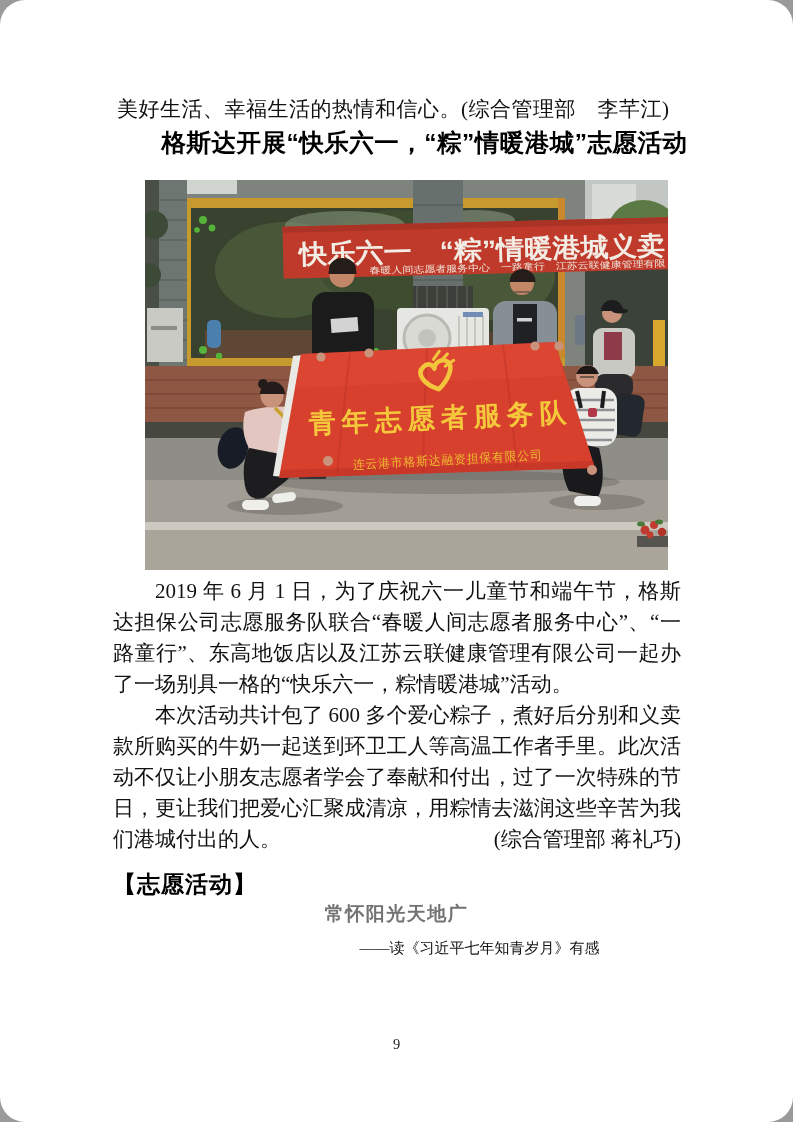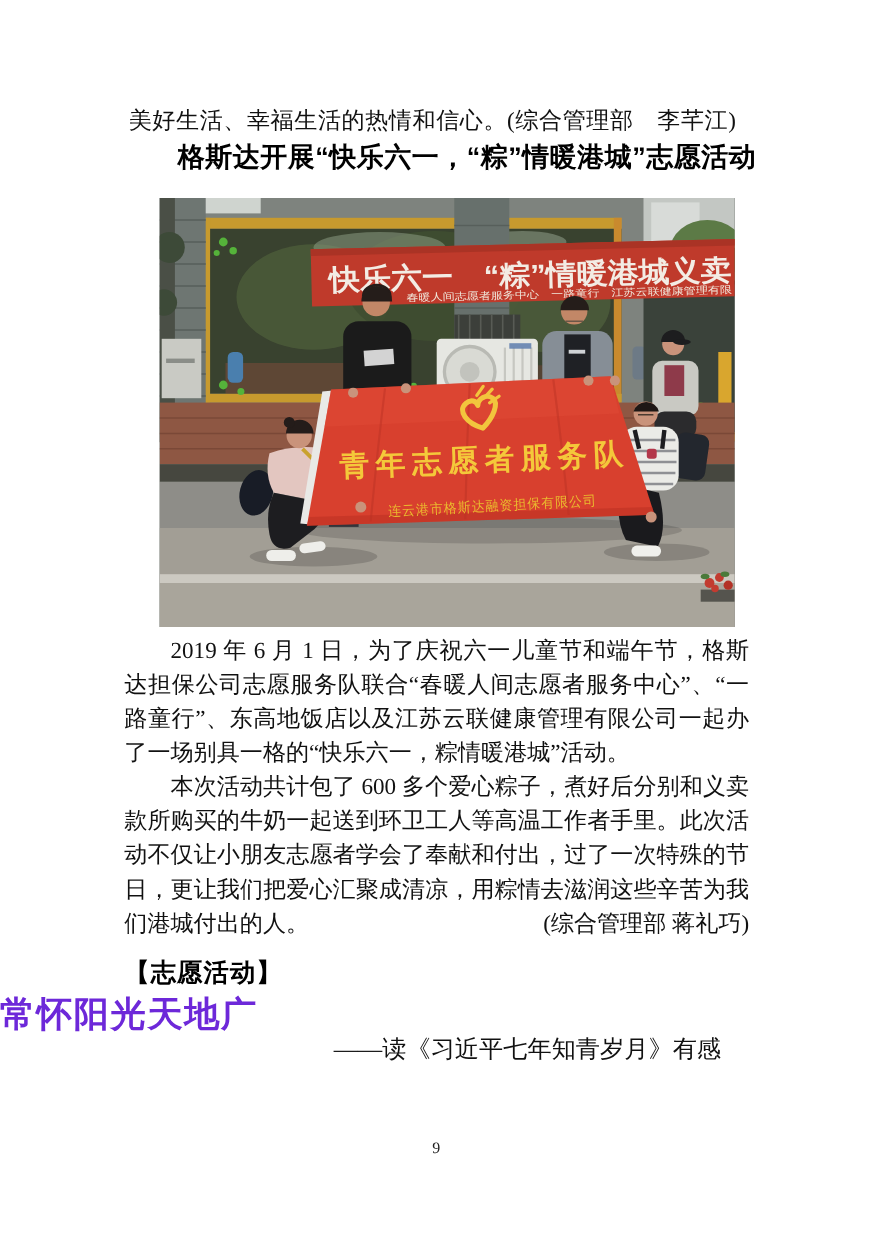--- a/index.html
+++ b/index.html
@@ -1,33 +1,33 @@
 <!DOCTYPE html>
 <html><head>
 <meta charset="utf-8">
 <style>
   html,body{margin:0;padding:0;background:#9a9a9a;}
   .page{position:relative;width:793px;height:1122px;background:#ffffff;margin:0 auto;overflow:hidden;
-        font-family:"Liberation Serif","DejaVu Serif",serif;color:#111;}
+        font-family:"Liberation Serif","DejaVu Serif",serif;color:#111;border-radius:25px;}
   .prev-line{position:absolute;left:117px;top:95px;font-size:21px;white-space:nowrap;letter-spacing:.5px;}
   .article-title{position:absolute;left:0;top:126px;width:100%;margin:0;text-align:center;
         font-family:"Liberation Sans","DejaVu Sans",sans-serif;font-weight:bold;font-size:24.5px;
         color:#000;letter-spacing:.5px;padding-left:28px;}
   .photo-wrap{position:absolute;left:145px;top:180px;width:523px;height:390px;overflow:hidden;background:#858a85;}
   .photo-wrap svg{display:block;font-family:"Liberation Sans","DejaVu Sans",sans-serif;}
   .body-text{position:absolute;left:113px;top:576px;width:568px;}
   .body-text p{margin:0;font-size:21px;line-height:31px;text-align:justify;text-indent:2em;
         word-break:break-all;}
   .byline{float:right;}
   .section-header{position:absolute;left:113px;top:869px;font-size:23px;font-weight:bold;color:#000;letter-spacing:1px;}
-  .section-title{position:absolute;left:0;top:901px;width:100%;
-        font-family:"Liberation Sans","DejaVu Sans",sans-serif;font-weight:600;font-size:32px;
-        color:#6d28d9;letter-spacing:1.5px;}
+  .section-title{position:absolute;left:0;top:901px;width:100%;text-align:center;
+        font-family:"Liberation Sans","DejaVu Sans",sans-serif;font-weight:600;font-size:19px;
+        color:#737373;letter-spacing:1.5px;}
   .section-subtitle{position:absolute;left:0;top:939px;width:100%;box-sizing:border-box;padding-left:166px;
-        text-align:center;font-size:22px;color:#111;}
+        text-align:center;font-size:15px;color:#111;}
   .page-number{position:absolute;left:0;top:1036px;width:100%;text-align:center;font-size:14.5px;color:#222;}
 </style>
 </head>
 <body>
 
 <div class="page">
 
   <div class="prev-line">美好生活、幸福生活的热情和信心。(综合管理部　李芊江)</div>
 
   <h1 class="article-title">格斯达开展“快乐六一，“粽”情暖港城”志愿活动</h1>

